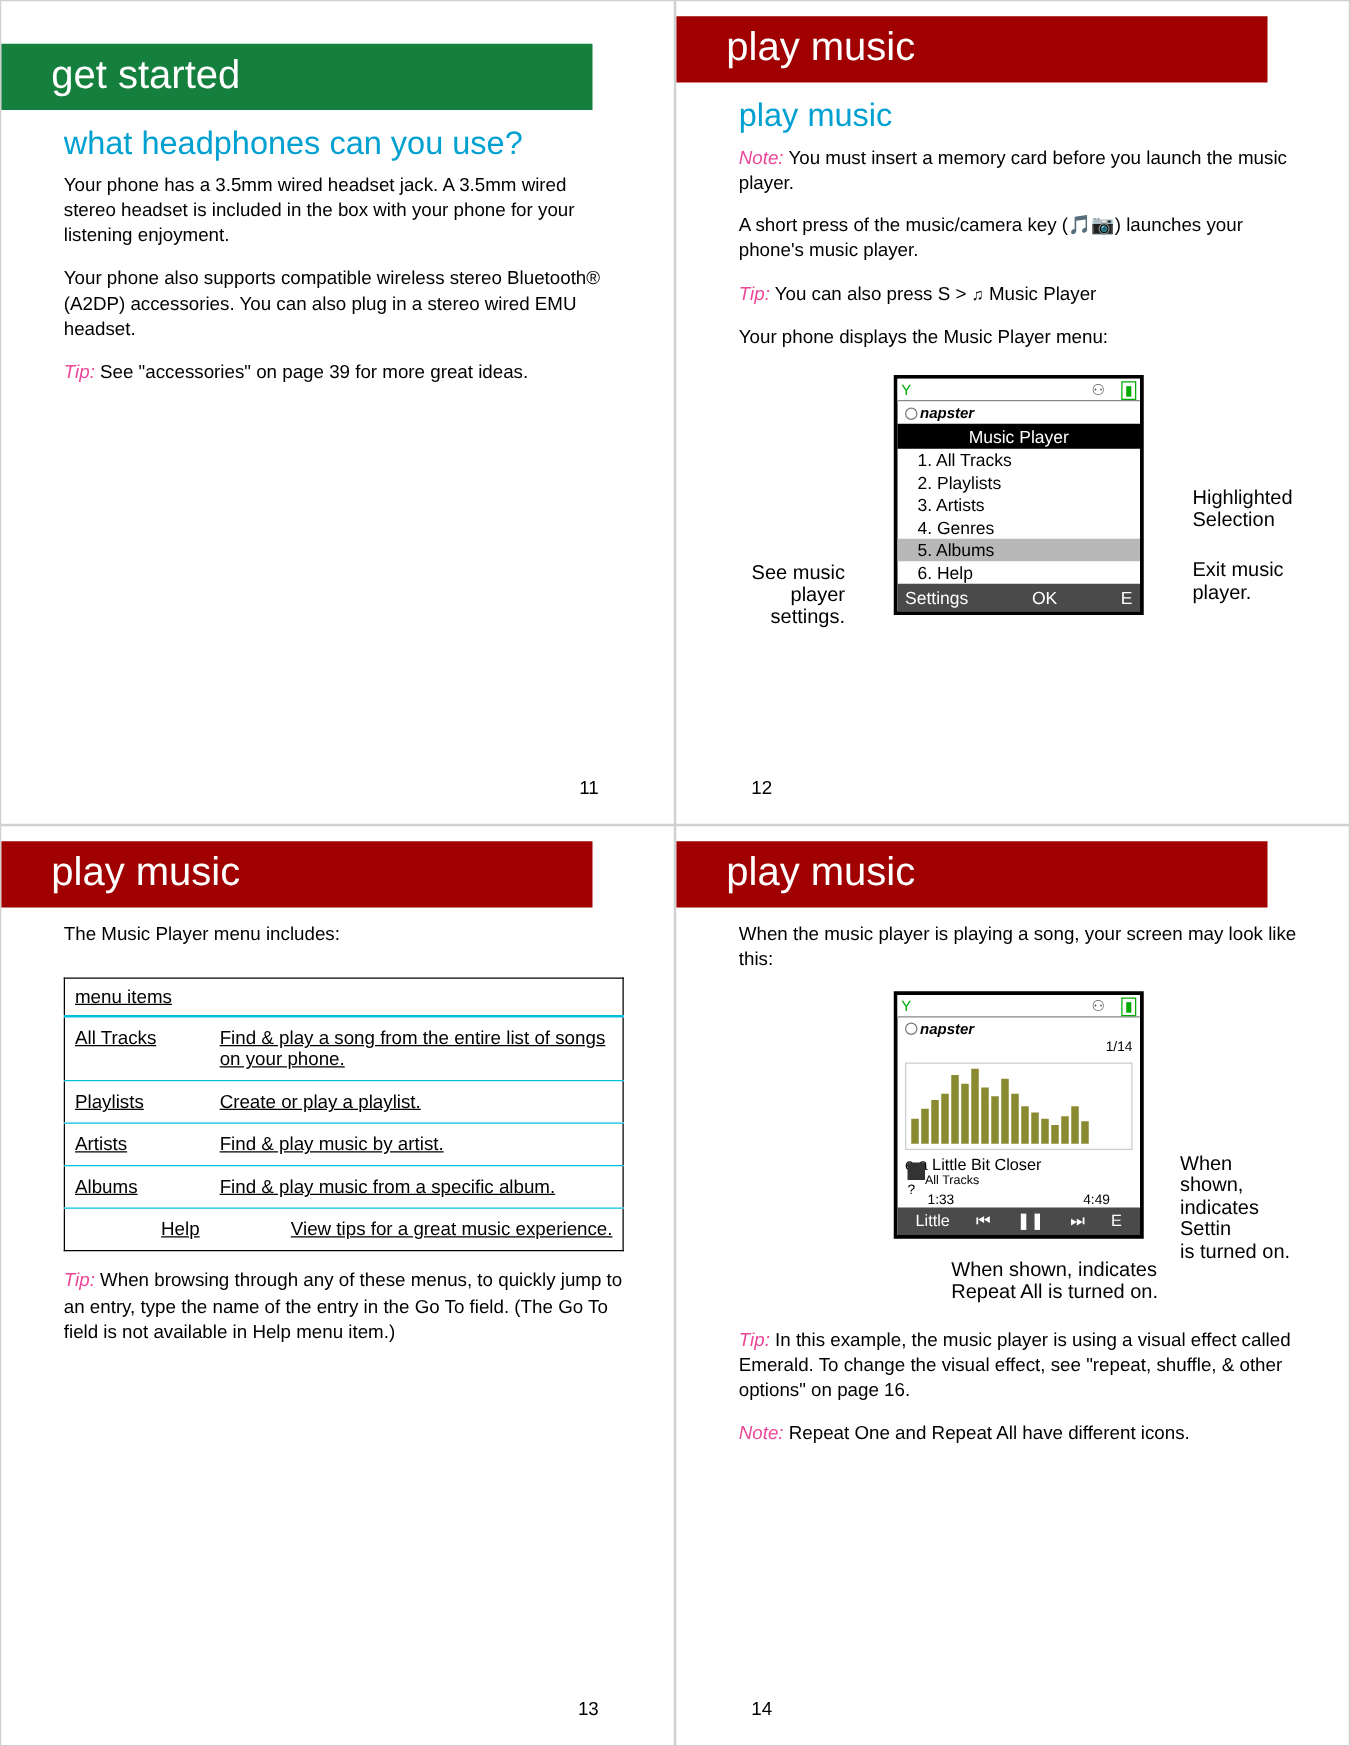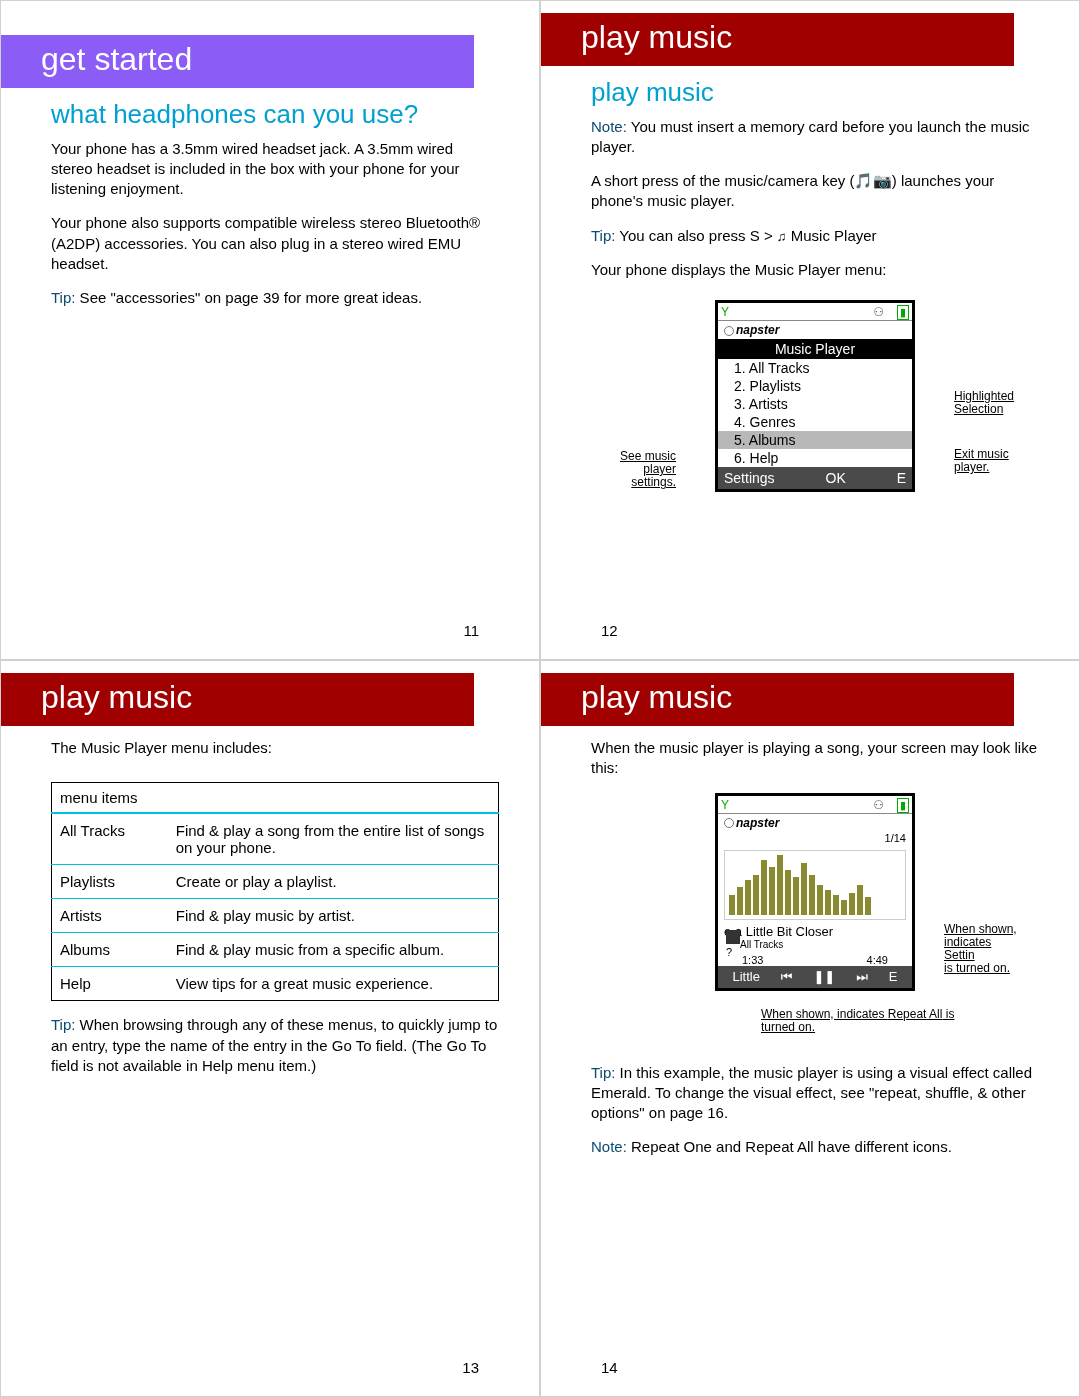--- a/index.html
+++ b/index.html
@@ -19,54 +19,54 @@
     overflow: hidden;
   }
   .banner {
     color: #fff;
     font-size: 32px;
     padding: 6px 0 10px 40px;
     margin: 12px 0 12px 0;
     font-weight: 400;
     width: 88%;
   }
-  .banner.orange { background: #8b5cf6; margin-top: 34px; }
+  .banner.orange { background: #15803d; margin-top: 34px; }
   .banner.red { background: #a00000; }
   .content { padding: 0 40px 0 50px; color: #000; }
   h2.cyan { color: #00a0d0; font-size: 26px; font-weight: 400; margin-bottom: 10px; line-height: 1.1; }
   p { font-size: 15px; line-height: 1.35; margin-bottom: 14px; }
-  .tip { color: #0c4a6e; }
+  .tip { color: #ec4899; font-style: italic; }
   .pagenum { position: absolute; bottom: 20px; font-size: 15px; }
   .pagenum.right { right: 60px; }
   .pagenum.left { left: 60px; }
 
   
   .phone {
     width: 200px; margin: 20px auto 0; border: 3px solid #000; background: #fff;
     font-size: 13px; position: relative;
   }
   .ph-status { height: 18px; background: #fff; border-bottom: 1px solid #888; position: relative; }
   .ph-ant { position: absolute; left: 3px; top: 2px; color: #0a0; font-size: 12px; }
   .ph-bat { position: absolute; right: 3px; top: 2px; color: #0a0; font-size: 11px; border: 1px solid #0a0; padding: 0 2px; }
   .ph-bt { position: absolute; right: 28px; top: 2px; color: #555; font-size: 12px; }
   .ph-brand { font-size: 12px; font-style: italic; padding: 2px 6px; }
   .ph-brand .ring { display:inline-block; width:10px; height:10px; border:1px solid #777; border-radius:50%; vertical-align:middle; margin-right:2px;}
   .ph-title { background: #000; color: #fff; text-align: center; padding: 2px 0; font-size: 14px; }
   .ph-list { list-style: none; }
   .ph-list li { padding: 1px 16px; font-size: 14px; }
   .ph-list li.sel { background: #b8b8b8; }
   .ph-soft { background: #4a4a4a; color: #fff; display: flex; justify-content: space-between; padding: 3px 6px; font-size: 14px; }
-  .callout { position: absolute; font-size: 12px; line-height: 1.1; color: #000; text-decoration: underline; }
+  .callout { position: absolute; font-size: 16px; line-height: 1.1; color: #000; }
 
   
-  table.menu { width: 100%; border-collapse: collapse; font-size: 15px; margin-top: 24px; border:1px solid #000;}
+  table.menu { width: 100%; border-collapse: collapse; font-size: 15px; margin-top: 24px; border:1px solid #000;text-decoration:underline;}
   table.menu th { text-align: left; padding: 6px 8px; border-bottom: 2px solid #00c0e0; font-weight: 400; font-size:15px;}
   table.menu td { padding: 8px 8px; border-bottom: 1px solid #00c0e0; vertical-align: top; }
   table.menu td.label { width: 26%; }
-  table.menu tr:last-child td { border-bottom: none; }
+  table.menu tr:last-child td { border-bottom: none; text-align: right; }
 
   
   .np { width: 200px; margin: 10px auto 0; border: 3px solid #000; background: #fff; font-size: 12px; position: relative; }
   .np-cnt { position: absolute; right: 6px; top: 36px; font-size: 11px; }
   .np-vis { height: 70px; margin: 18px 6px 4px; border: 1px solid #ccc; background: #fff; display: flex; align-items: flex-end; padding: 4px; gap: 2px; }
   .np-vis span { background: #8a8a30; width: 6px; }
   .np-song { padding: 0 6px; font-size: 13px; }
   .np-sub { padding: 0 6px 4px 22px; font-size: 10px; }
   .np-time { display: flex; justify-content: space-between; padding: 0 24px; font-size: 11px; }
   .np-ctrl { background: #4a4a4a; color: #fff; display: flex; justify-content: space-around; padding: 3px 4px; font-size: 13px; }

